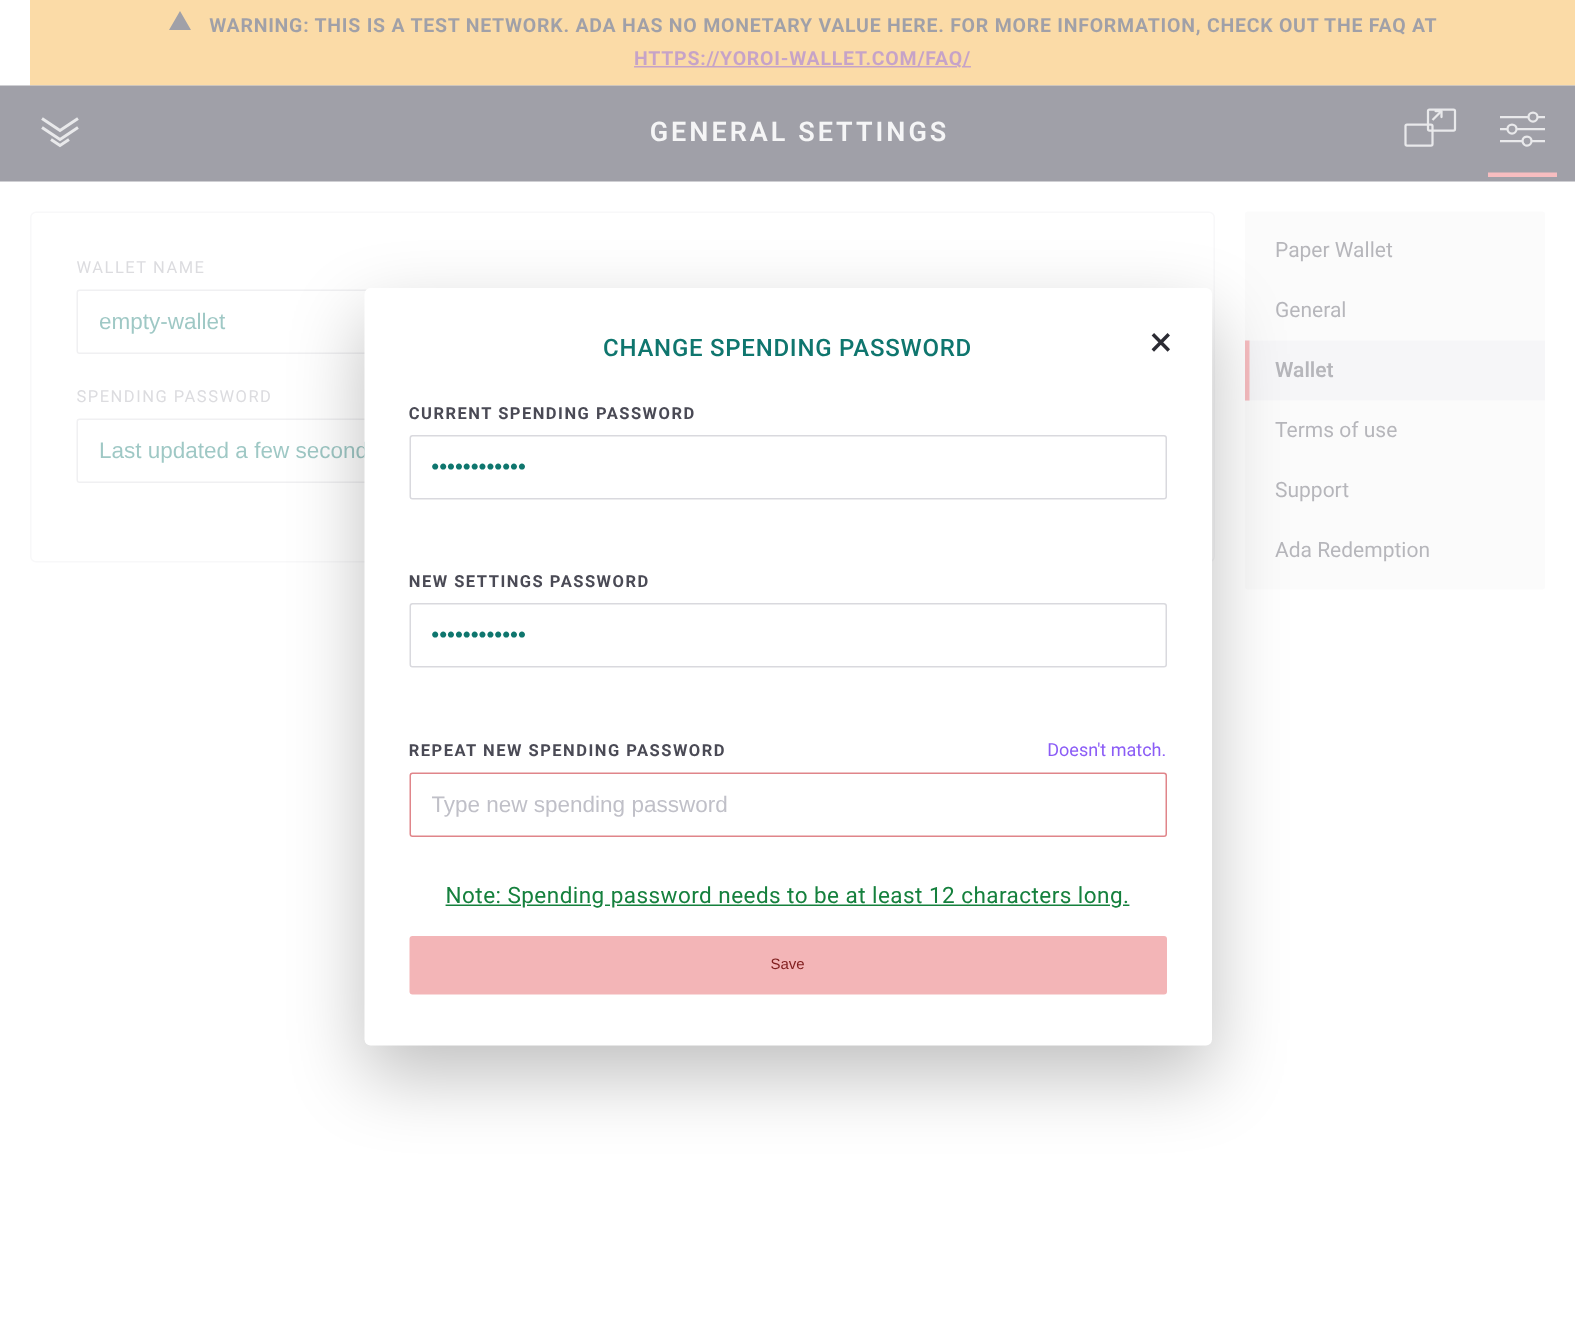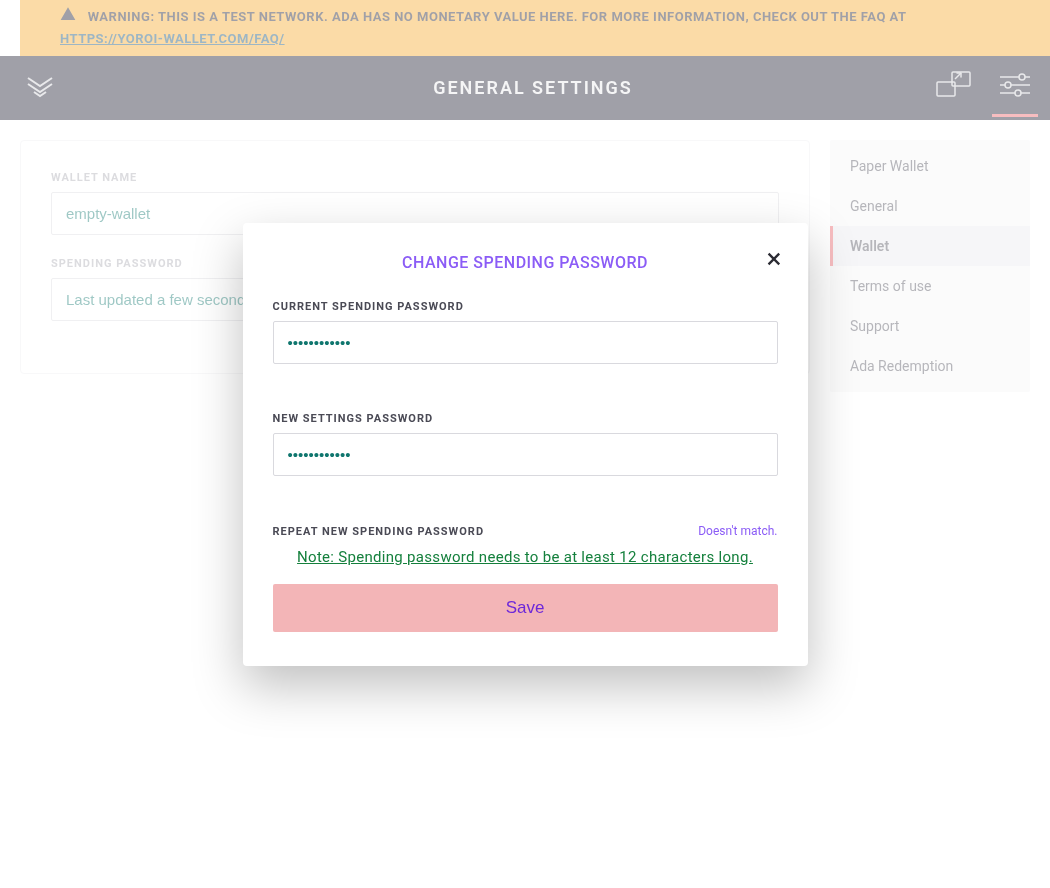--- a/index.html
+++ b/index.html
@@ -6,26 +6,26 @@
     html, body { width: 1050px; height: 888px; font-family: -apple-system, BlinkMacSystemFont, "Segoe UI", Roboto, sans-serif; background: #fff; overflow: hidden; }
 
     
     .warning-bar {
       background: #f5a623;
       color: #121326;
       padding: 6px 40px;
       font-size: 13px;
       font-weight: 700;
       letter-spacing: 0.5px;
-      text-align: left;
+      text-align: center;
       line-height: 1.6;
       margin-left: 20px;
     }
     .warning-bar .warn-icon { display:inline-block; vertical-align:middle; margin-right:8px;}
-    .warning-bar a { color:#0c4a6e; text-decoration: underline; letter-spacing:0.5px; }
+    .warning-bar a { color:#701a75; text-decoration: underline; letter-spacing:0.5px; }
 
     
     .header {
       height: 64px;
       background: #121326;
       display: flex;
       align-items: center;
       padding: 0 20px;
       position: relative;
     }
@@ -48,21 +48,21 @@
     .main-card {
       flex:1;
       background:#fff;
       border:1px solid #ededf0;
       border-radius:4px;
       padding:30px;
       height:fit-content;
     }
     .field-label {
       font-size:11px;
-      font-weight:700;
+      font-weight:400;
       letter-spacing:1px;
       color:#a7a7b0;
       margin-bottom:8px;
     }
     .text-input {
       width:100%;
       border:1px solid #d9d9de;
       border-radius:2px;
       padding:12px 14px;
       font-size:15px;
@@ -107,21 +107,21 @@
       border-radius:4px;
       box-shadow:0 20px 50px rgba(0,0,0,0.25);
       padding:30px 30px 34px;
       position:relative;
     }
     .modal-title {
       text-align:center;
       font-size:16px;
       font-weight:500;
       letter-spacing:0.5px;
-      color:#8b5cf6;
+      color:#0f766e;
       margin-bottom:20px;
     }
     .modal-close {
       position:absolute;
       top:22px; right:26px;
       font-size:28px;
       font-weight:400;
       color:#2b2b33;
       cursor:pointer;
       line-height:1;
@@ -146,24 +146,24 @@
       font-size:15px;
       text-align:center;
       margin:10px 0 18px;
       letter-spacing:0.3px;
       text-decoration:underline;
     }
     .save-btn {
       width:100%;
       padding:14px;
       background:#f3b5b7;
-      color:#6d28d9;
+      color:#7f1d1d;
       border:none;
       border-radius:2px;
-      font-size:17px;
+      font-size:10px;
       cursor:pointer;
     }
   </style>
 </head>
 <body>
 
 <div class="warning-bar">
   <span class="warn-icon">
     <svg width="16" height="16" viewBox="0 0 24 24" fill="#121326">
         <path d="M12 2 1 21h22L12 2zm1 14h-2v2h2v-2zm0-6h-2v5h2v-5z"></path>
@@ -235,18 +235,19 @@
 
     <div class="modal-field-label">
       <span>NEW SETTINGS PASSWORD</span>
     </div>
     <input class="text-input" type="password" value="••••••••••••" style="">
 
     <div class="modal-field-label">
       <span>REPEAT NEW SPENDING PASSWORD</span>
       <span class="error">Doesn't match.</span>
     </div>
+    <input class="text-input error" type="password" placeholder="Type new spending password" style="">
 
     <div class="note">Note: Spending password needs to be at least 12 characters long.</div>
 
     <button class="save-btn">Save</button>
   </div>
 </div>
 
 </body></html>

